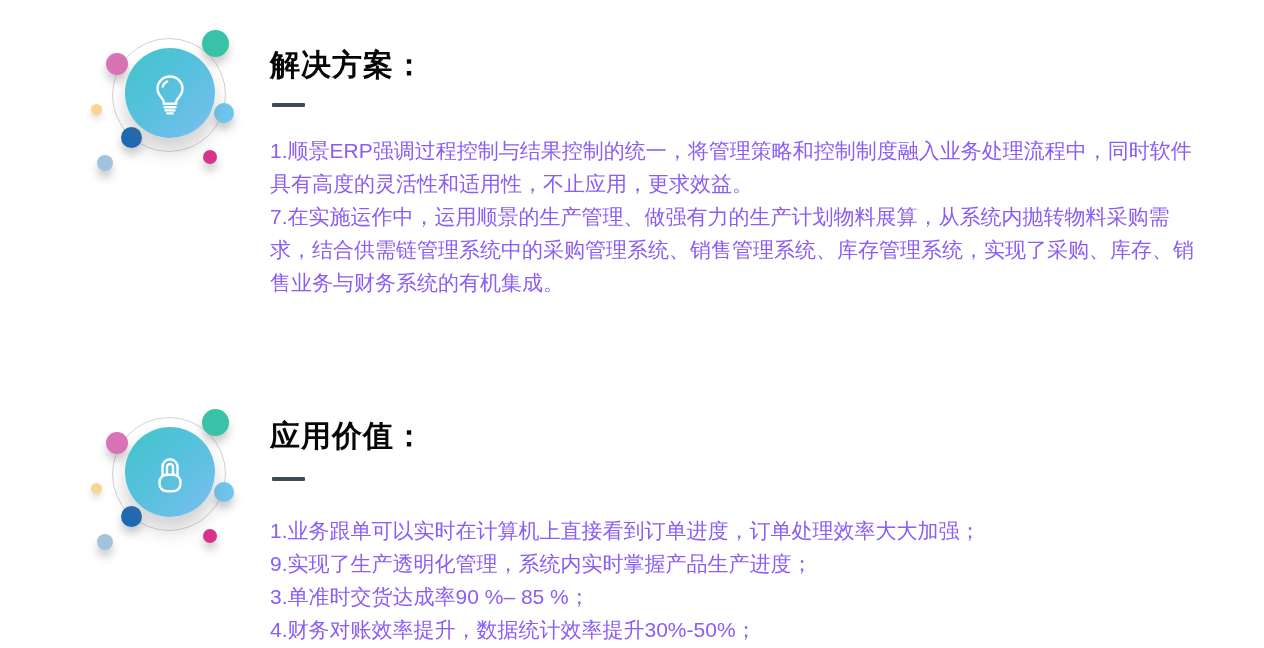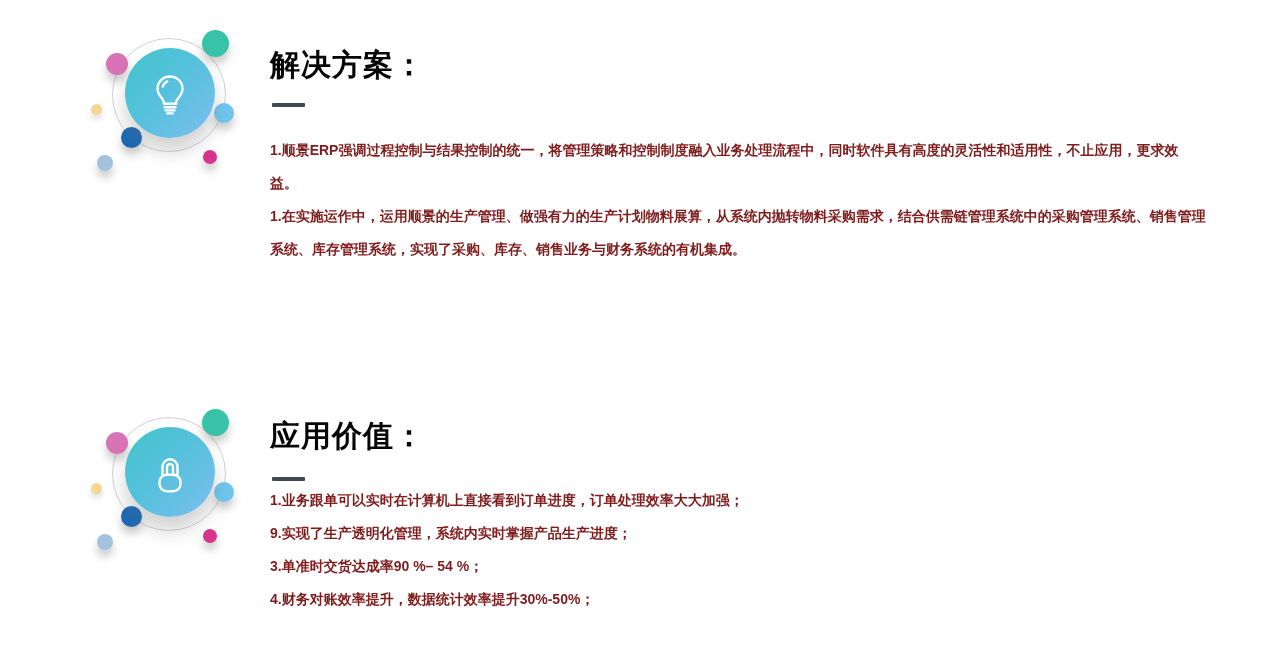--- a/index.html
+++ b/index.html
@@ -71,24 +71,23 @@
     left: 272px;
     width: 33px;
     height: 4px;
     background: #3e4a54;
     border-radius: 1px;
   }
   .paragraphs {
     position: absolute;
     left: 270px;
     width: 936px;
-    font-size: 14px;
+    font-size: 21px;
     line-height: 33px;
-    color: #7f1d1d;
-    font-weight: bold;
+    color: #8b5cf6;
   }
   .paragraphs p { margin: 0; }
 </style>
 </head>
 <body>
 
 <div class="canvas">
 
   <div class="cluster" style="left:85px; top:30px;">
     <div class="ring"></div>
@@ -107,21 +106,21 @@
         <path d="M21.4 44.4 L26.6 44.4"></path>
         <path d="M16.8 17.5 A8.3 8.3 0 0 1 21.2 12.4"></path>
       </svg>
     </div>
   </div>
 
   <h2 class="heading" style="top:48px;">解决方案：</h2>
   <div class="dash" style="top:103px;"></div>
   <div class="paragraphs" style="top:134px;">
     <p>1.顺景ERP强调过程控制与结果控制的统一，将管理策略和控制制度融入业务处理流程中，同时软件具有高度的灵活性和适用性，不止应用，更求效益。</p>
-    <p>1.在实施运作中，运用顺景的生产管理、做强有力的生产计划物料展算，从系统内抛转物料采购需求，结合供需链管理系统中的采购管理系统、销售管理系统、库存管理系统，实现了采购、库存、销售业务与财务系统的有机集成。</p>
+    <p>7.在实施运作中，运用顺景的生产管理、做强有力的生产计划物料展算，从系统内抛转物料采购需求，结合供需链管理系统中的采购管理系统、销售管理系统、库存管理系统，实现了采购、库存、销售业务与财务系统的有机集成。</p>
   </div>
 
   <div class="cluster" style="left:85px; top:409px;">
     <div class="ring"></div>
     <span class="dot dot-pink"></span>
     <span class="dot dot-teal"></span>
     <span class="dot dot-skyblue"></span>
     <span class="dot dot-navy"></span>
     <span class="dot dot-cream"></span>
     <span class="dot dot-steel"></span>
@@ -130,20 +129,20 @@
       <svg width="48" height="48" viewBox="0 0 48 48" fill="none" stroke="#ffffff" stroke-width="2.4" stroke-linecap="round" stroke-linejoin="round">
         <path d="M16.5 27 L16.5 18.8 A7.5 7.5 0 0 1 31.5 18.8 L31.5 27"></path>
         <path d="M21 27 L21 19 A3 3 0 0 1 27 19 L27 27"></path>
         <rect x="13.5" y="26.8" width="21" height="16.5" rx="7.2"></rect>
       </svg>
     </div>
   </div>
 
   <h2 class="heading" style="top:419px;text-align:right;">应用价值：</h2>
   <div class="dash" style="top:477px;"></div>
-  <div class="paragraphs" style="top:484px;">
+  <div class="paragraphs" style="top:514px;">
     <p>1.业务跟单可以实时在计算机上直接看到订单进度，订单处理效率大大加强；</p>
     <p>9.实现了生产透明化管理，系统内实时掌握产品生产进度；</p>
-    <p>3.单准时交货达成率90 %– 54 %；</p>
+    <p>3.单准时交货达成率90 %– 85 %；</p>
     <p>4.财务对账效率提升，数据统计效率提升30%-50%；</p>
   </div>
 
 </div>
 
 </body></html>

